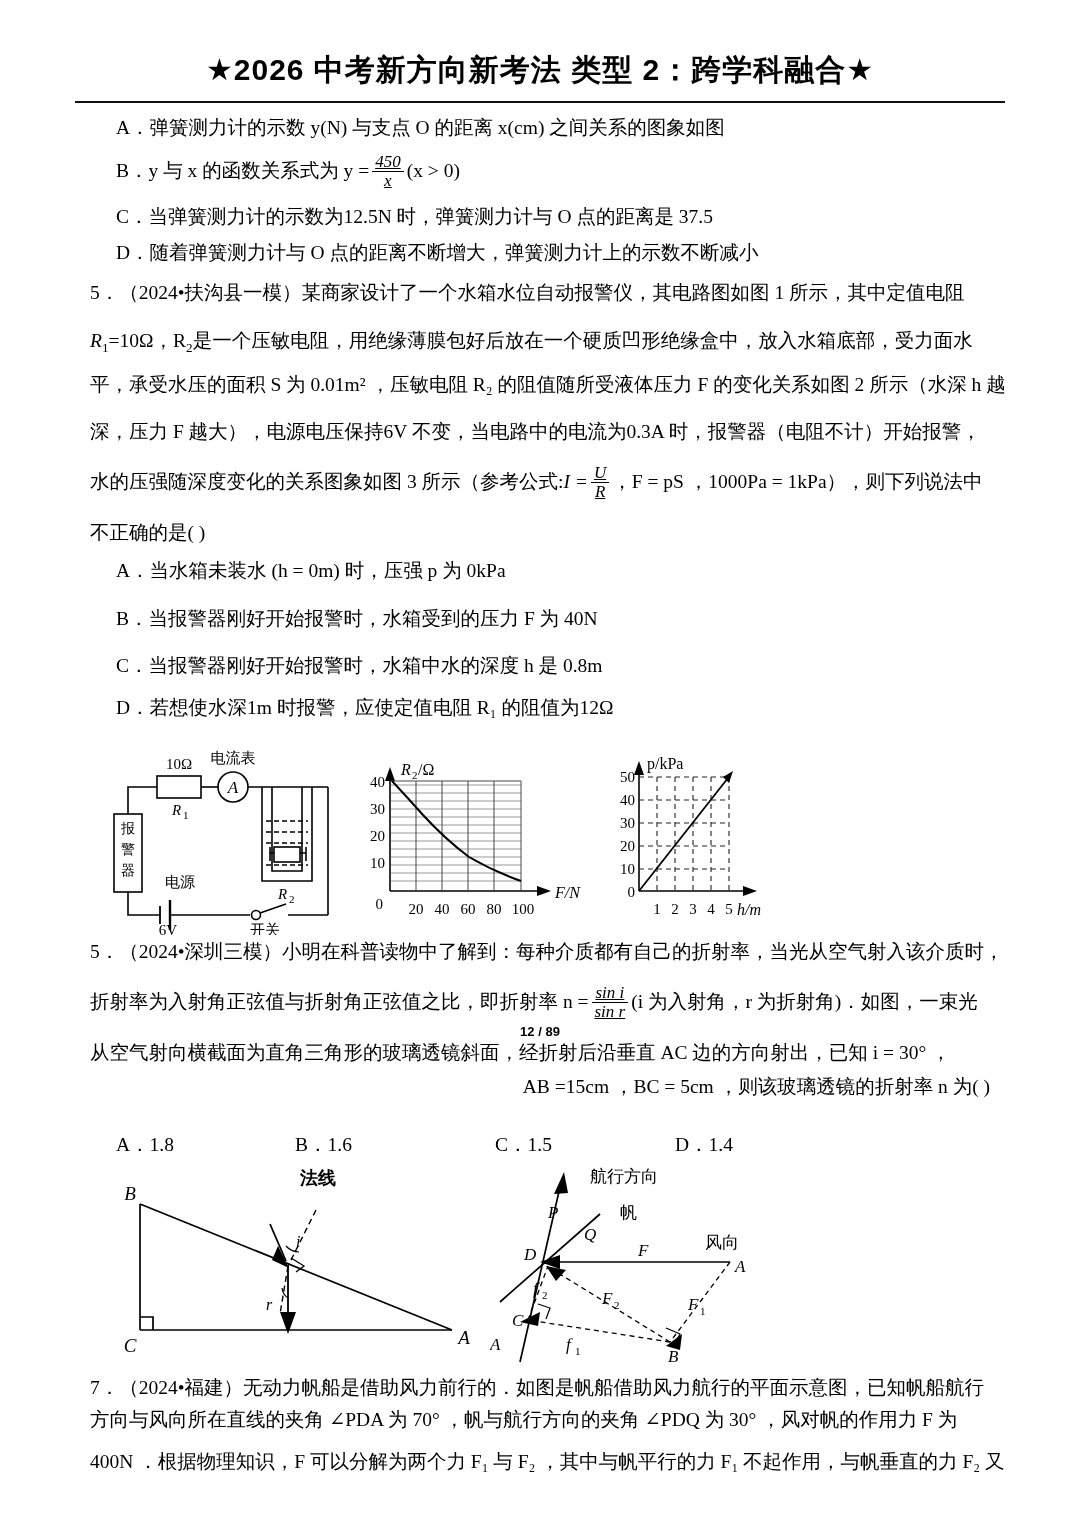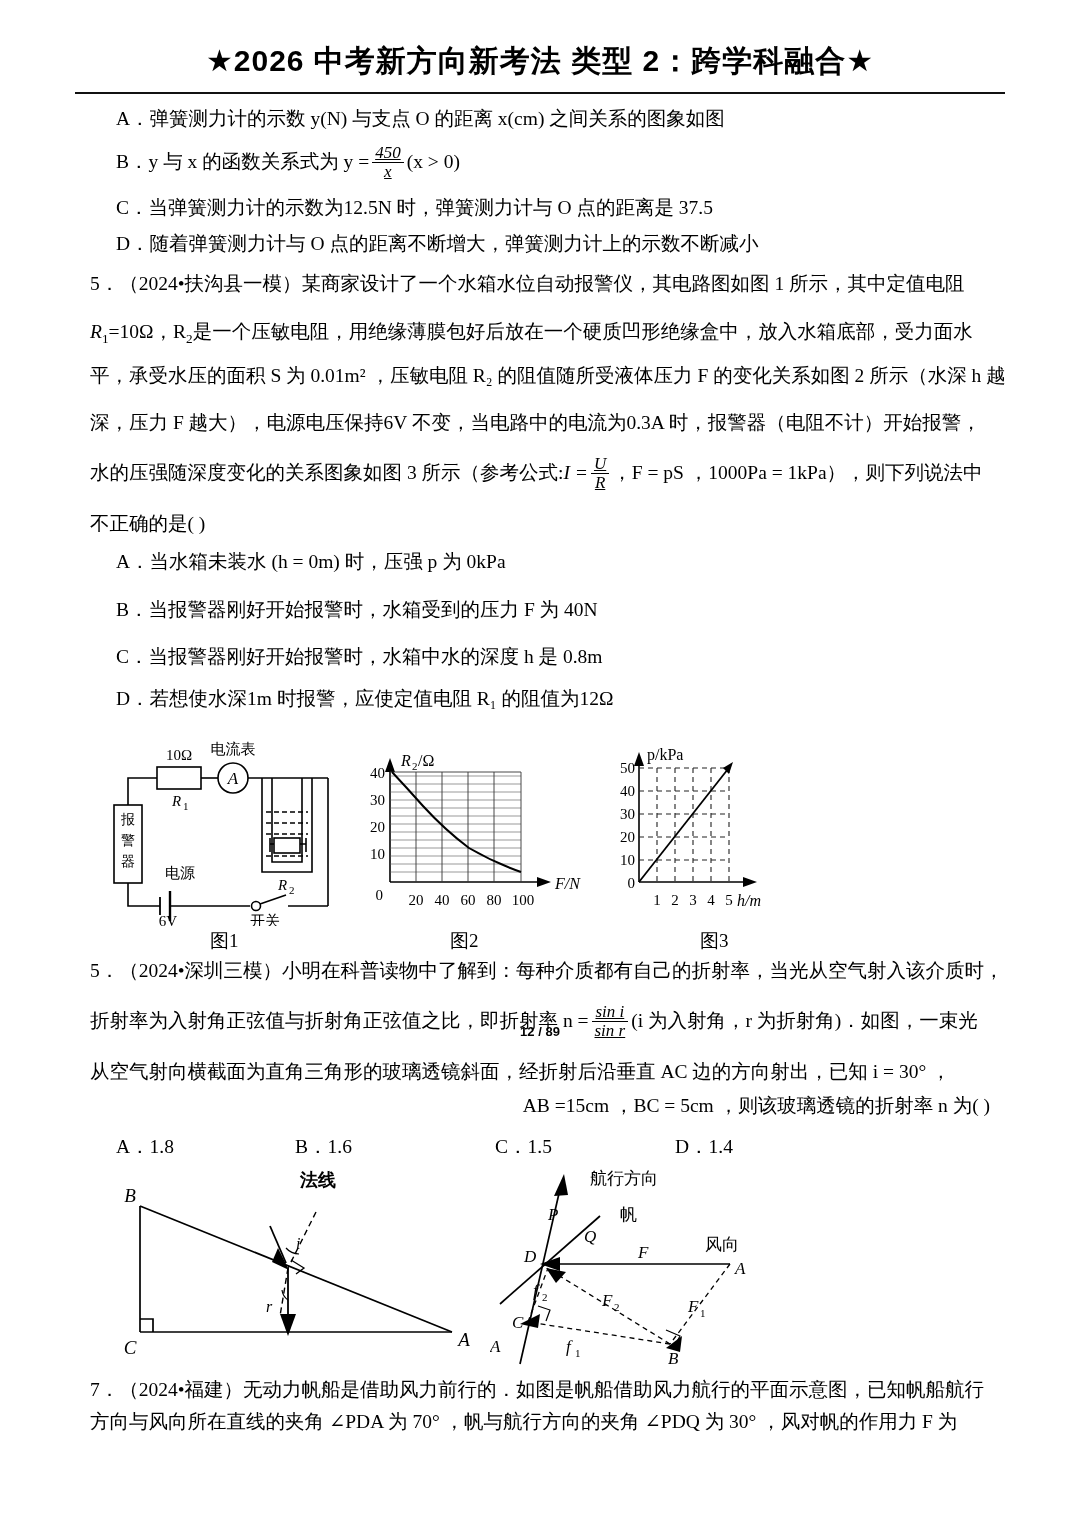--- a/index.html
+++ b/index.html
@@ -5,21 +5,21 @@
   * { box-sizing: border-box; }
   html, body { margin:0; padding:0; }
   body {
     width:1080px; height:1527px;
     background:#ffffff;
     font-family:"Liberation Serif","DejaVu Serif",serif;
     color:#000;
     position:relative;
     overflow:hidden;
   }
-  .page { position:relative; width:1080px; height:1073px; padding:3px; }
+  .page { position:relative; width:1080px; height:1073px; padding:12px; }
 
   
   .doc-title{
     text-align:center;
     font-family:"Liberation Sans","DejaVu Sans",sans-serif;
     font-weight:bold;
     font-size:30px;
     letter-spacing:1px;
     padding:38px 0 10px 0;
     white-space:nowrap;
@@ -269,37 +269,32 @@
       <text class="svgtxt" x="80" y="175" font-size="15" text-anchor="middle">2</text>
       <text class="svgtxt" x="98" y="175" font-size="15" text-anchor="middle">3</text>
       <text class="svgtxt" x="116" y="175" font-size="15" text-anchor="middle">4</text>
       <text class="svgtxt" x="134" y="175" font-size="15" text-anchor="middle">5</text>
 
       <text class="svgtxt" x="52" y="30" font-size="16">p/kPa</text>
       <text class="svgtxt" x="142" y="176" font-size="16" font-style="italic">h/m</text>
     </svg>
   </div>
 
-  <div class="figcapt">
-    <span style="left:120px;">图1</span>
-    <span style="left:360px;">图2</span>
-    <span style="left:610px;">图3</span>
-  </div>
 
   <div class="content" style="padding-top:2px;">
     <div class="ln">5．（2024•深圳三模）小明在科普读物中了解到：每种介质都有自己的折射率，当光从空气射入该介质时，</div>
 
     <div class="ln spaced">
       <span>折射率为入射角正弦值与折射角正弦值之比，即折射率 n =</span><span class="frac"><span class="t it">sin i</span><span class="b it">sin r</span></span><span>(i 为入射角，r 为折射角)．如图，一束光</span>
     </div>
 
     <div class="ln spaced">从空气射向横截面为直角三角形的玻璃透镜斜面，经折射后沿垂直 AC 边的方向射出，已知 i = 30° ，</div>
     <div class="ln" style="margin-top:4px;text-align:right;">AB =15cm ，BC = 5cm ，则该玻璃透镜的折射率 n 为(        )</div>
 
-    <div class="ln" style="margin-top:10px;position:relative;height:28px;">
+    <div class="ln" style="margin-top:27px;position:relative;height:28px;">
       <span style="position:absolute;left:26px;">A．1.8</span>
       <span style="position:absolute;left:205px;">B．1.6</span>
       <span style="position:absolute;left:405px;">C．1.5</span>
       <span style="position:absolute;left:585px;">D．1.4</span>
     </div>
   </div>
 
   <div class="figrow2">
 
     <svg width="380" height="205" viewBox="0 0 380 205" style="position:absolute;left:10px;top:0;">
@@ -390,17 +385,18 @@
       <text class="svgtxt" x="85" y="193" font-size="11">1</text>
 
       <text class="svgtxt" x="43" y="132" font-size="17" font-style="italic">f</text>
       <text class="svgtxt" x="52" y="137" font-size="11">2</text>
     </svg>
   </div>
 
   <div class="content" style="padding-top:6px;">
     <div class="ln">7．（2024•福建）无动力帆船是借助风力前行的．如图是帆船借助风力航行的平面示意图，已知帆船航行</div>
     <div class="ln" style="margin-top:2px;">方向与风向所在直线的夹角 ∠PDA 为 70° ，帆与航行方向的夹角 ∠PDQ 为 30° ，风对帆的作用力 F 为</div>
+    <div class="ln spaced-lg">400N ．根据物理知识，F 可以分解为两个力 F₁ 与 F₂ ，其中与帆平行的力 F₁ 不起作用，与帆垂直的力 F₂ 又</div>
 
   </div>
 
   <div class="footer">12  /  89</div>
 </div>
 
 </body></html>

